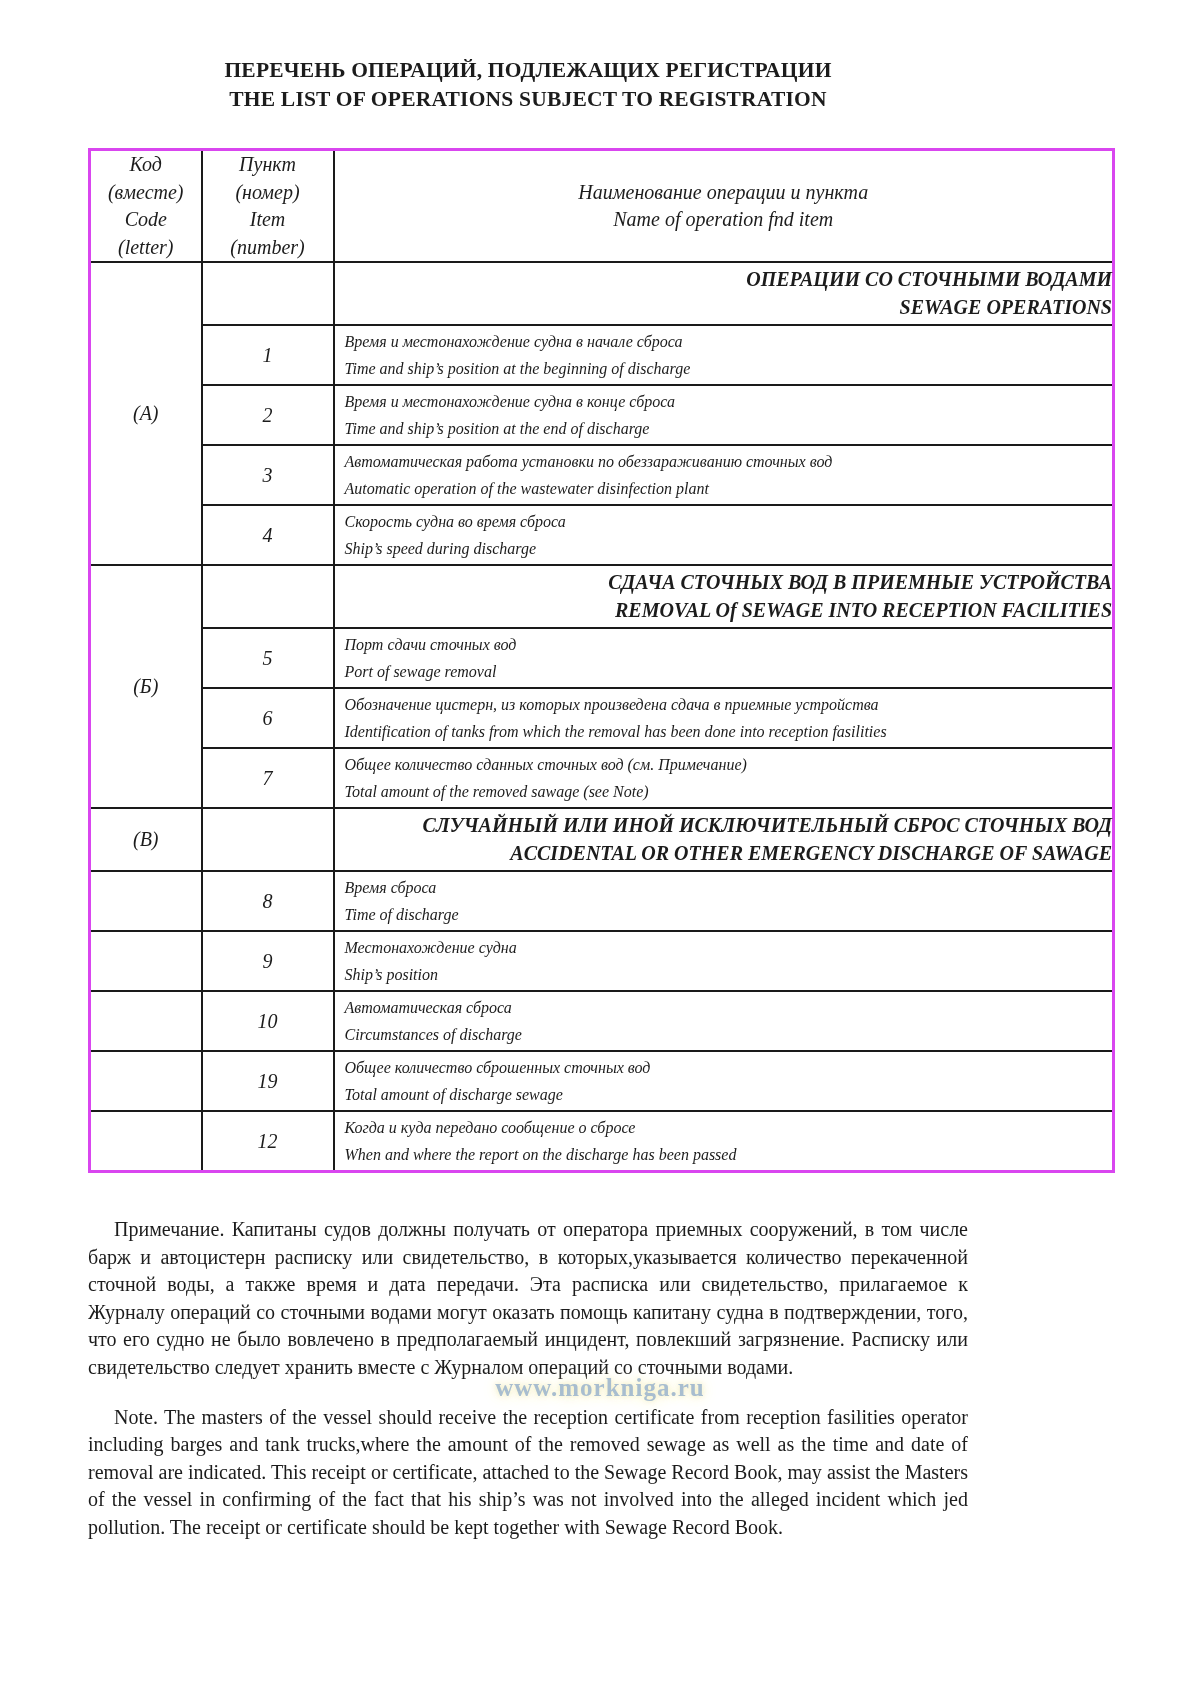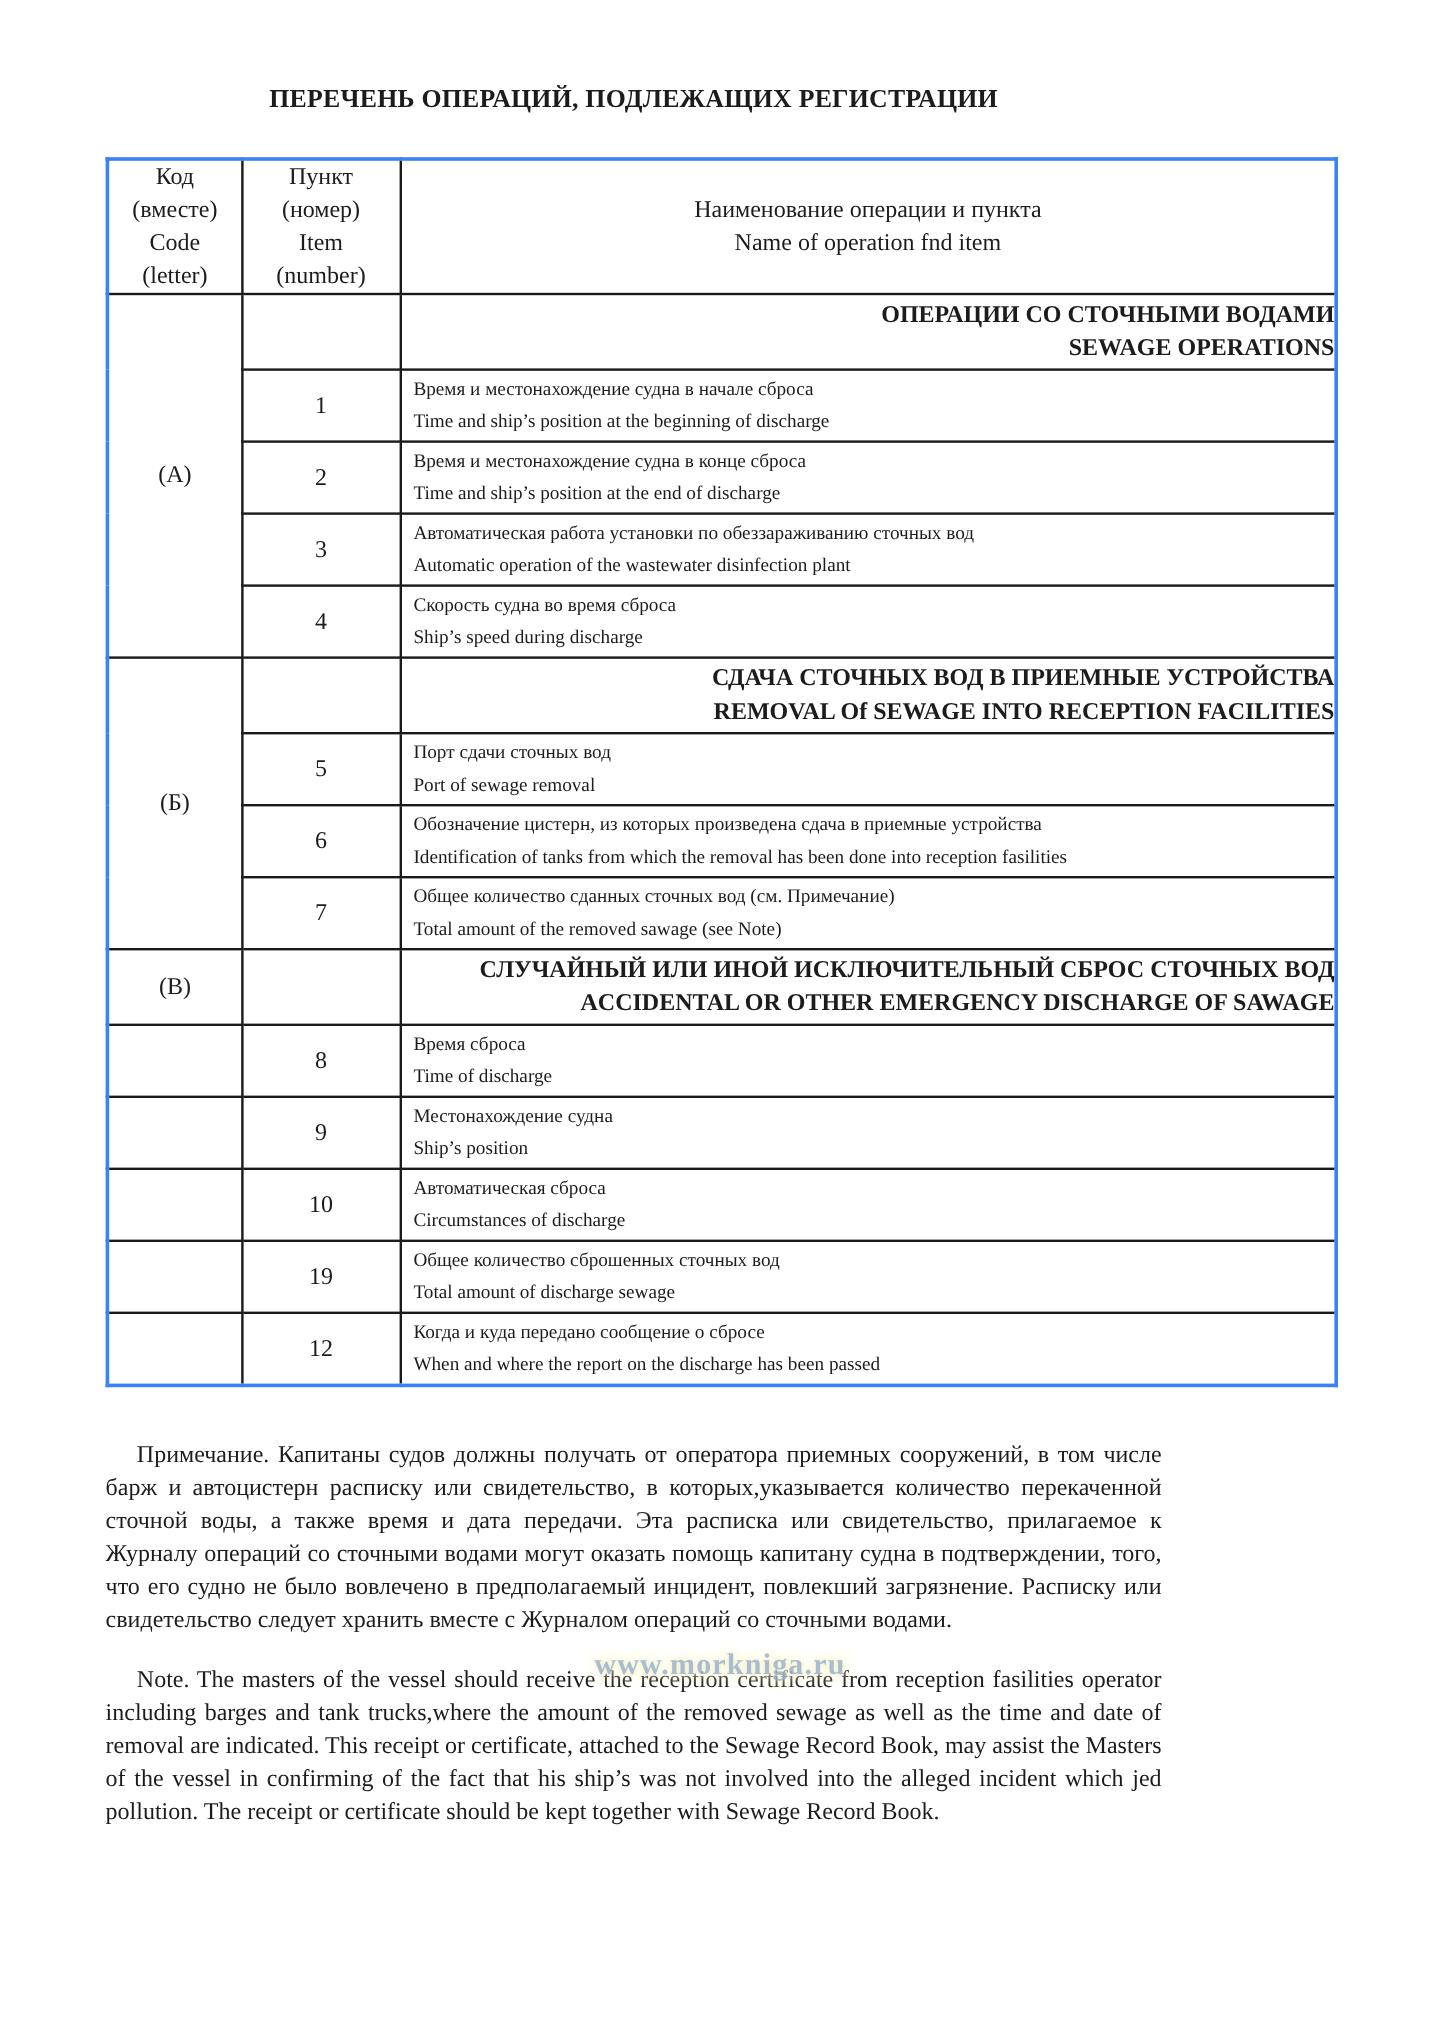--- a/index.html
+++ b/index.html
@@ -2,28 +2,28 @@
 <html><head>
 <meta charset="utf-8">
 <style>
   * { margin:0; padding:0; box-sizing:border-box; }
   html,body { background:#ffffff; }
   body {
     width:1200px; height:1697px; position:relative; overflow:hidden;
     font-family:"Liberation Serif","DejaVu Serif",serif;
     color:#1c1c1c;
   }
-  .content { position:absolute; left:88px; top:12px; width:880px; }
+  .content { position:absolute; left:88px; top:0; width:880px; }
 
   .title-block { margin-top:56px; text-align:center; }
   .title-line { font-weight:bold; font-size:21.5px; line-height:29px; letter-spacing:0.2px; }
 
   table.ops {
     margin-top:34px; width:1024px; table-layout:fixed;
-    border-collapse:collapse; border:3px solid #3b82f6;
+    border-collapse:collapse; border:3px solid #d946ef;font-style:italic;
   }
   table.ops td { border:2px solid #1a1a1a; vertical-align:middle; }
   col.c1 { width:112px; }
   col.c2 { width:132px; }
   col.c3 { width:780px; }
 
   tr.thead  { height:112px; }
   tr.secrow { height:63px; }
   tr.item   { height:59px; }
 
@@ -47,20 +47,21 @@
     text-shadow:0 0 5px #f2edbe, 0 0 12px #f5f0c4, 0 0 18px #f7f3cf;
   }
 </style>
 </head>
 <body>
 
 <div class="content">
 
   <div class="title-block">
     <div class="title-line">ПЕРЕЧЕНЬ ОПЕРАЦИЙ, ПОДЛЕЖАЩИХ РЕГИСТРАЦИИ</div>
+    <div class="title-line">THE LIST OF OPERATIONS SUBJECT TO REGISTRATION</div>
   </div>
 
   <table class="ops">
     <colgroup>
         <col class="c1">
         <col class="c2">
         <col class="c3">
       </colgroup>
     <tbody>
 

